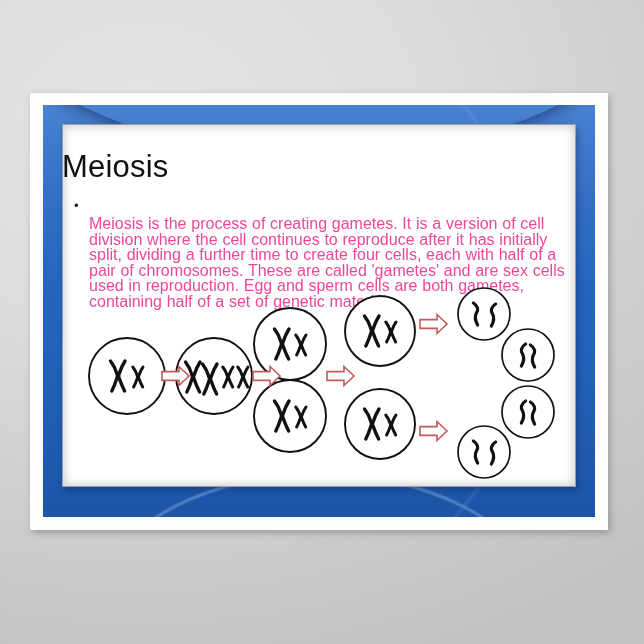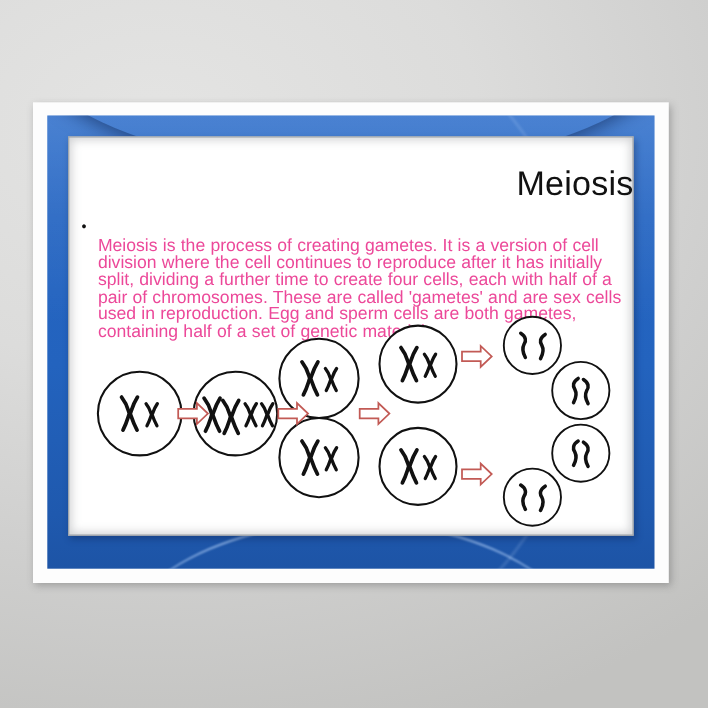--- a/index.html
+++ b/index.html
@@ -61,21 +61,21 @@
     background:#ffffff;
     box-shadow:
       inset 0 0 0 1px #9aa0a6,
       inset 0 0 9px 3px rgba(120,124,130,.35),
       2px 3px 6px rgba(10,30,70,.35);
     overflow:hidden;
   }
   
   #slide-title{
     position:absolute;left:0;top:25px;width:100%;
-    text-align:right;
+    text-align:left;
     font-size:31px;font-weight:400;color:#111;
     letter-spacing:.2px;
   }
   
   #slide-bullet-block{
     position:absolute;left:12px;top:72px;width:492px;
     display:flex;align-items:flex-start;
   }
   #bullet-dot{
     flex:0 0 auto;width:15px;

